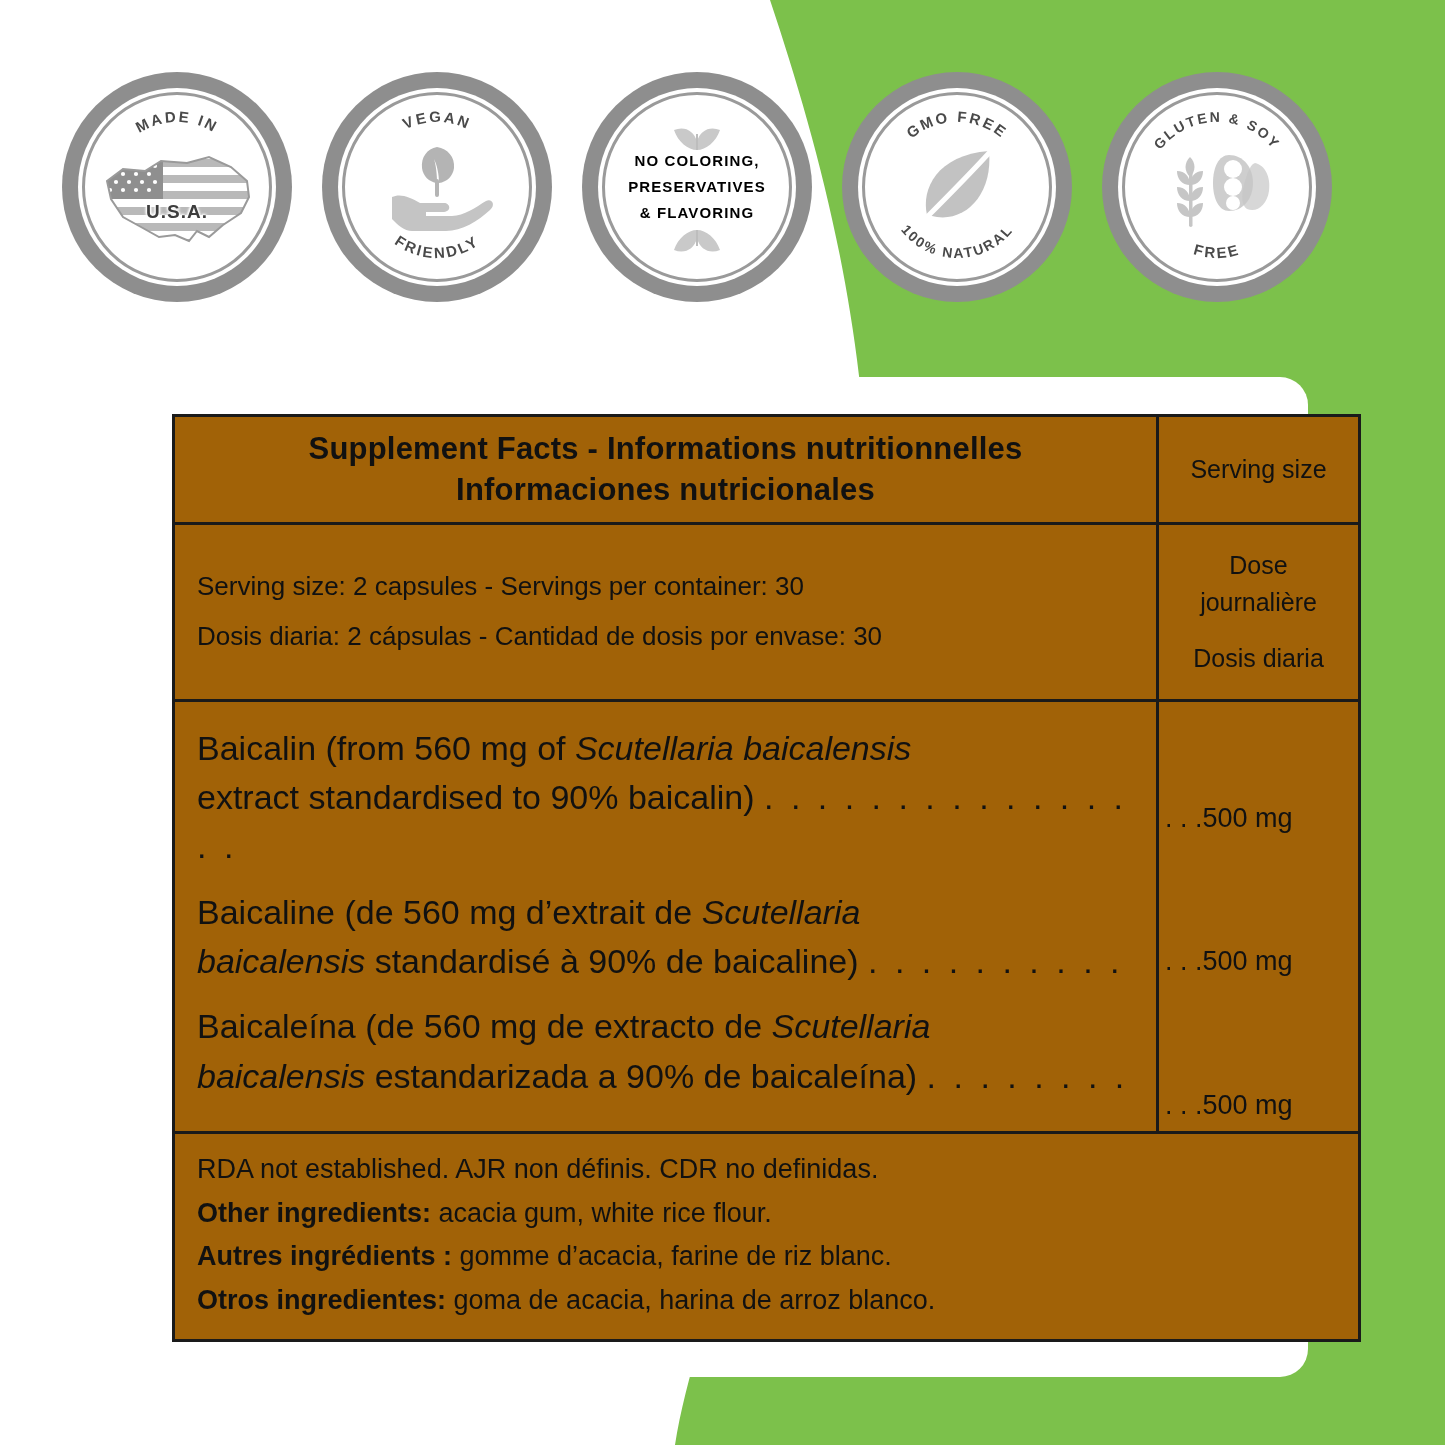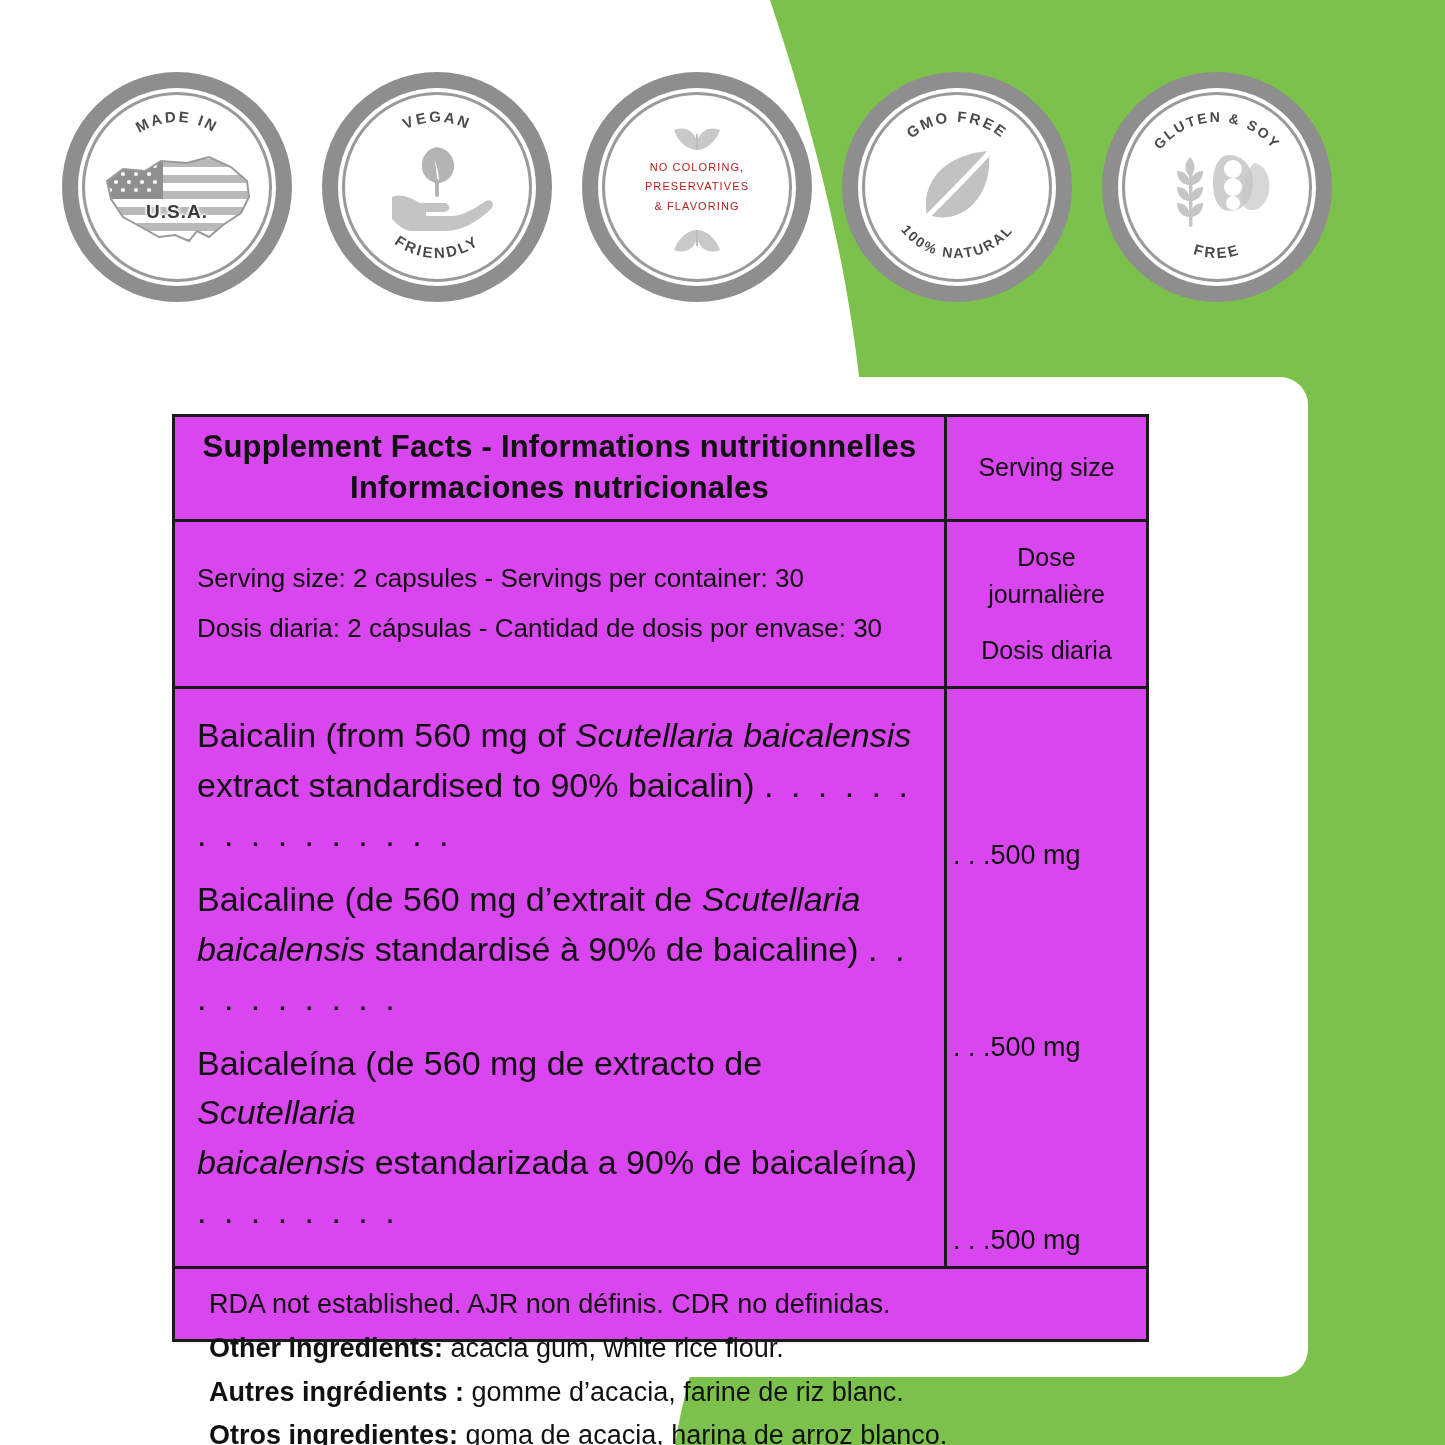--- a/index.html
+++ b/index.html
@@ -96,24 +96,24 @@
     height: 100%;
     display: flex;
     flex-direction: column;
     align-items: center;
     justify-content: center;
     text-align: center;
     box-sizing: border-box;
     padding: 0 18px;
   }
   .center-lines .cl {
-    font-size: 11px;
-    font-weight: normal;
+    font-size: 15px;
+    font-weight: bold;
     letter-spacing: 1.1px;
-    color: #b91c1c;
+    color: #000000;
     line-height: 1.75;
     white-space: nowrap;
   }
 
   .usa-flag-wrap {
     position: absolute;
     left: 50%;
     top: 56%;
     transform: translate(-50%, -50%);
     width: 152px;
@@ -149,25 +149,25 @@
     height: 1000px;
     background: #ffffff;
     border-radius: 28px;
     z-index: 3;
     box-sizing: border-box;
   }
   #facts-table {
     position: absolute;
     left: 54px;
     top: 37px;
-    width: 977px;
+    width: 1189px;
     height: 928px;
     border: 3px solid #1a1a1a;
     box-sizing: border-box;
-    background: #d946ef;
+    background: #a16207;
     display: flex;
     flex-direction: column;
   }
   .tbl-row {
     display: flex;
     width: 100%;
     box-sizing: border-box;
   }
   .cell-left {
     flex: 1 1 auto;
@@ -267,21 +267,20 @@
   .dots {
     letter-spacing: 4px;
     color: #111;
   }
 
   #row-other { height: 228px; }
   #row-other-inner {
     width: 100%;
     box-sizing: border-box;
     padding: 14px 12px 10px 22px;
-    margin-left: 12px;
   }
   .other-line {
     font-size: 27px;
     color: #111;
     line-height: 1.62;
   }
   .other-line b { font-weight: bold; }
 </style>
 </head>
 <body>

